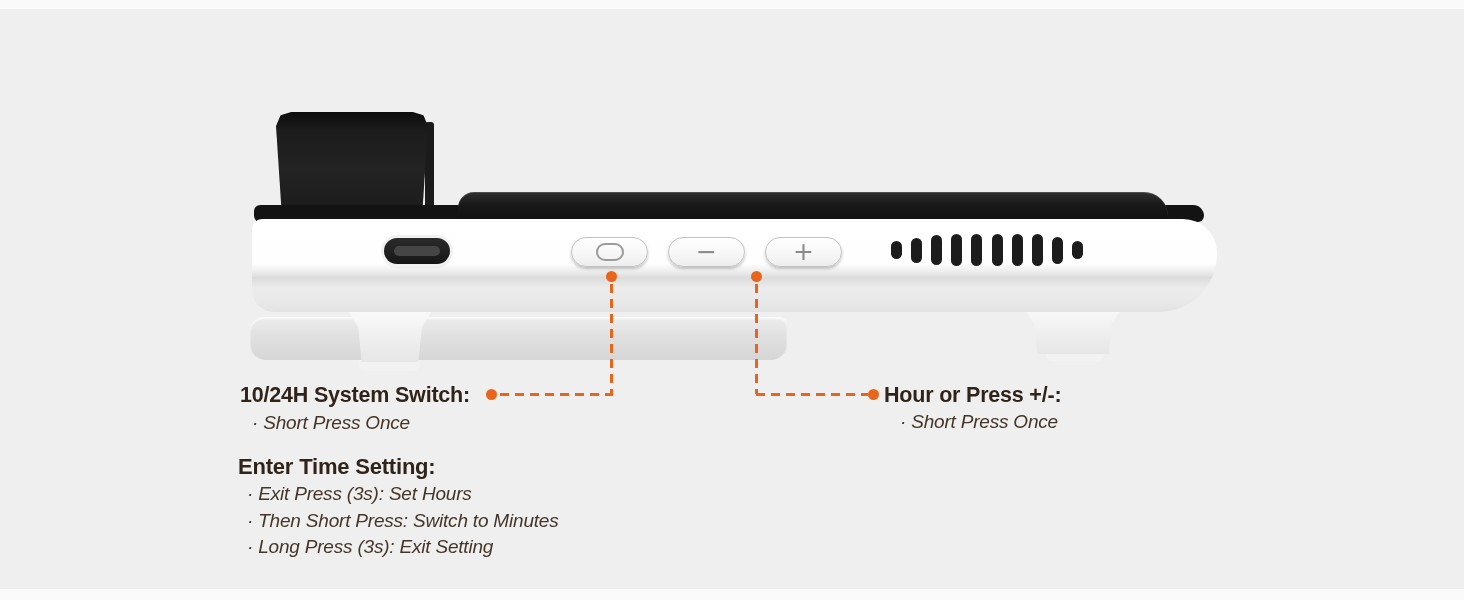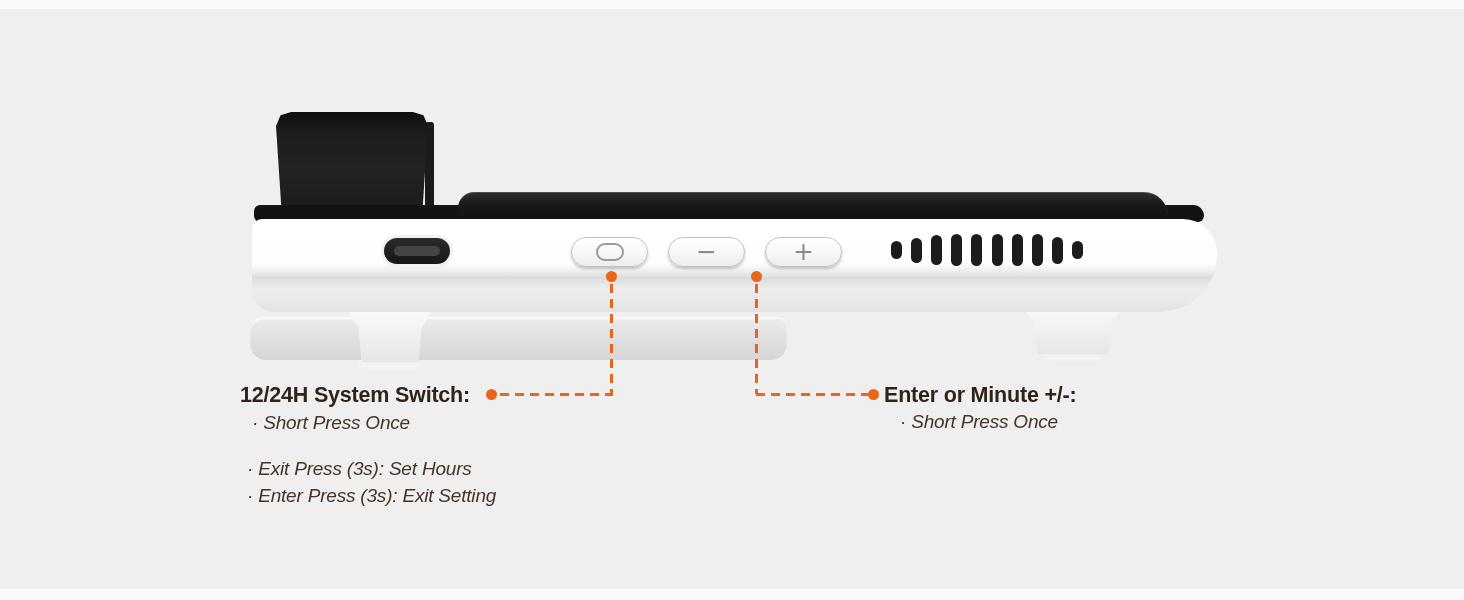--- a/index.html
+++ b/index.html
@@ -133,26 +133,28 @@
   <div class="dash-v" style="left:610px;top:284px;height:110px;"></div>
   <div class="dash-h" style="left:500px;top:393px;width:113px;"></div>
   <div class="dot" style="left:486px;top:389px;"></div>
 
   <div class="dot" style="left:751px;top:271px;"></div>
   <div class="dash-v" style="left:755px;top:284px;height:110px;"></div>
   <div class="dash-h" style="left:756px;top:393px;width:112px;"></div>
   <div class="dot" style="left:868px;top:389px;"></div>
 
   <div class="callout co-switch">
-    <div class="title">12/24H System Switch:</div>
+    <div class="title">10/24H System Switch:</div>
     <div class="detail">· Short Press Once</div>
   </div>
 
   <div class="callout co-hm">
-    <div class="title">Enter or Minute +/-:</div>
+    <div class="title">Hour or Press +/-:</div>
     <div class="detail">· Short Press Once</div>
   </div>
 
   <div class="callout co-ts">
+    <div class="title">Enter Time Setting:</div>
     <div class="detail">· Exit Press (3s): Set Hours</div>
-    <div class="detail">· Enter Press (3s): Exit Setting</div>
+    <div class="detail">· Then Short Press: Switch to Minutes</div>
+    <div class="detail">· Long Press (3s): Exit Setting</div>
   </div>
 </div>
 
 </body></html>

